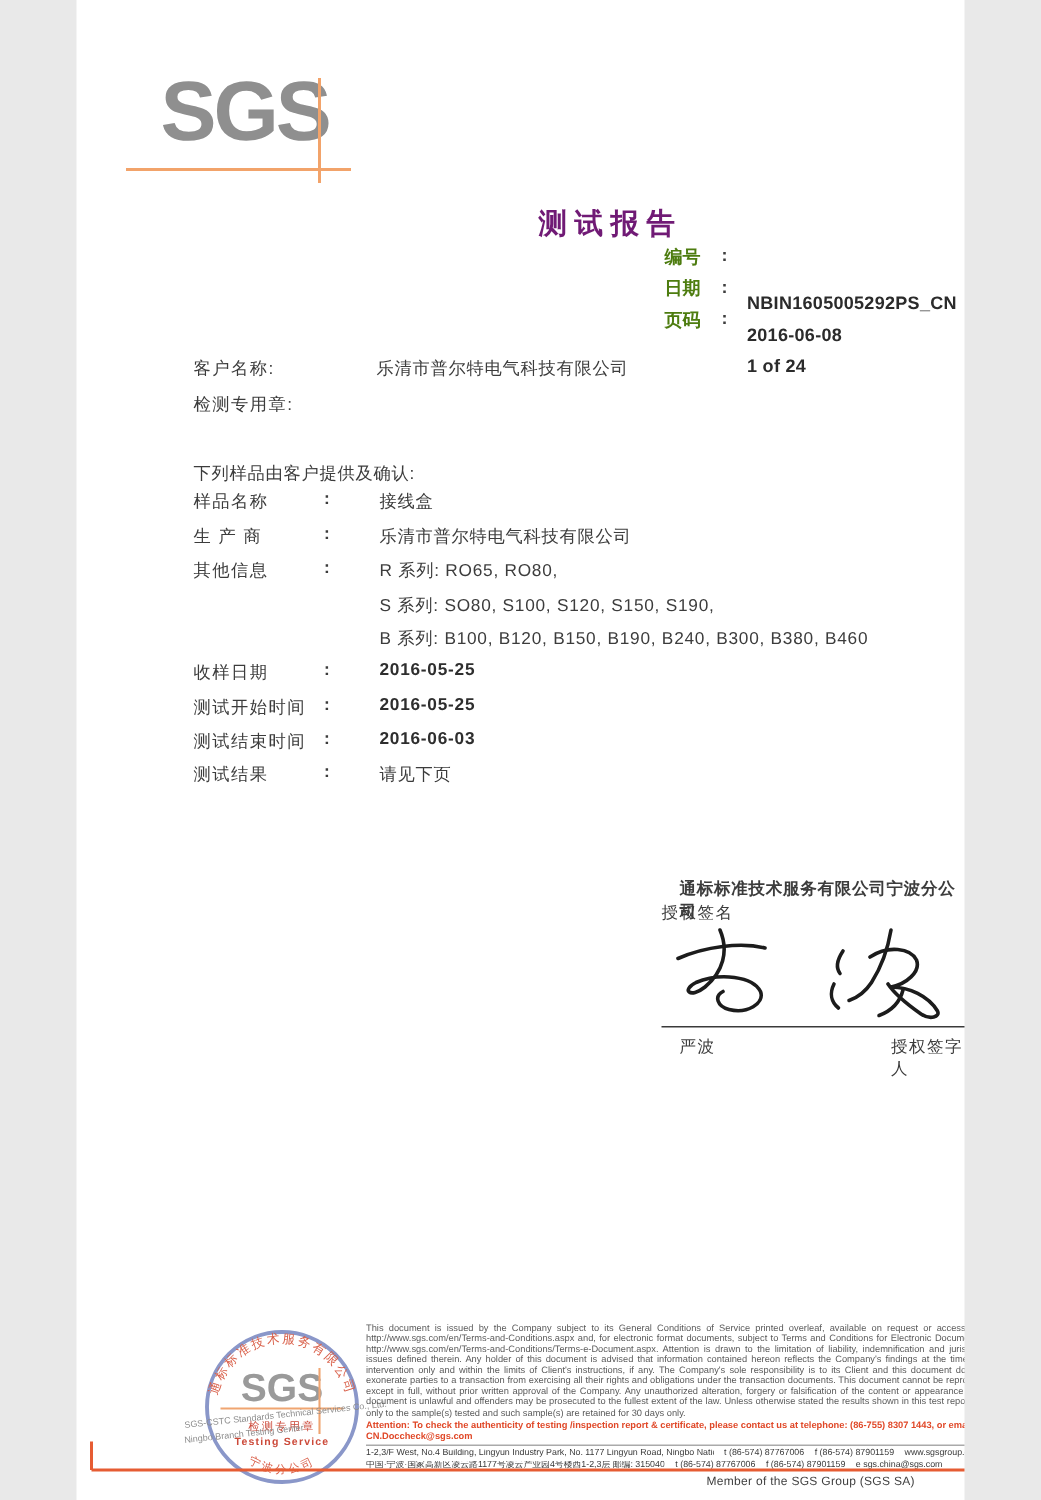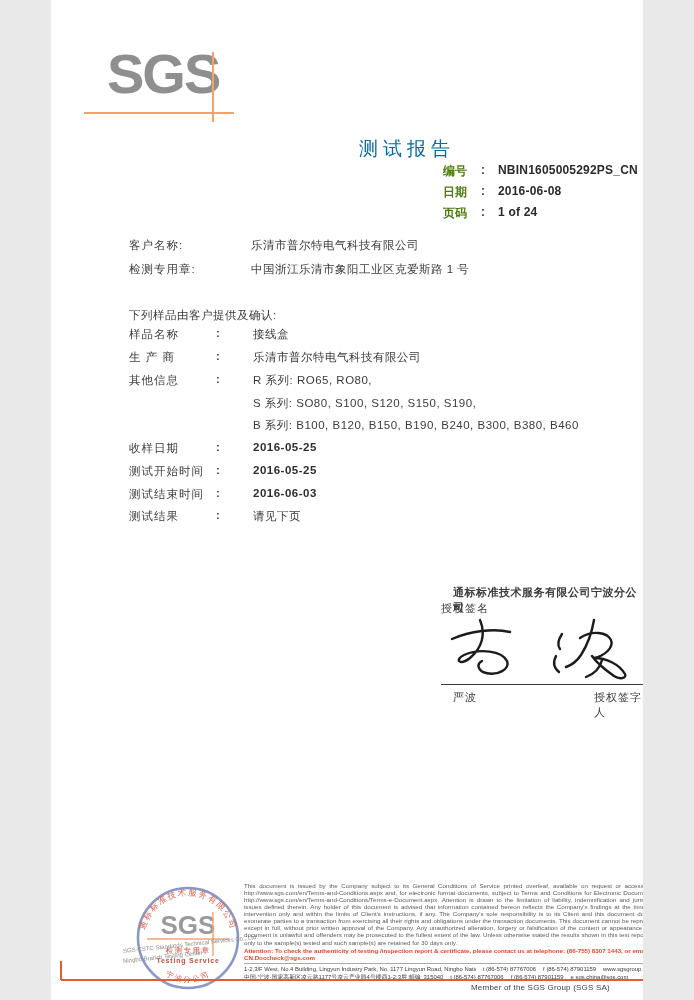--- a/index.html
+++ b/index.html
@@ -6,29 +6,29 @@
   .page{position:relative;width:592px;height:1000px;background:#ffffff;margin:0 auto;
         font-family:"Liberation Sans",sans-serif;color:#3d3d3d;overflow:hidden;}
 
   
   .logo-text{position:absolute;left:56px;top:46px;font-size:56px;font-weight:bold;
              color:#8f8f8f;letter-spacing:-2px;line-height:1;}
   .logo-hline{position:absolute;left:33px;top:112px;width:150px;height:2px;background:#f2a36a;}
   .logo-vline{position:absolute;left:161px;top:52px;width:2px;height:70px;background:#f2a36a;}
 
   
-  .doc-title{position:absolute;left:308px;top:136px;font-size:19px;font-weight:normal;
-             letter-spacing:5px;color:#0369a1;}
+  .doc-title{position:absolute;left:308px;top:136px;font-size:19px;font-weight:bold;
+             letter-spacing:5px;color:#701a75;}
 
   
   .meta{position:absolute;left:392px;top:163px;width:280px;}
   .meta .mrow{position:absolute;left:0;height:16px;width:280px;font-size:12px;}
   .meta .lbl{position:absolute;left:0;font-weight:bold;color:#4d7c0f;}
   .meta .col{position:absolute;left:38px;font-weight:bold;}
-  .meta .val{position:absolute;left:55px;font-weight:bold;color:#2b2b2b;letter-spacing:.2px;}
+  .meta .val{position:absolute;left:55px;font-weight:bold;color:#2b2b2b;letter-spacing:.2px;margin-top:32px;}
 
   
   .row{position:absolute;left:78px;width:590px;height:17px;font-size:11.5px;color:#3c3c3c;}
   .row .lbl{position:absolute;left:0;letter-spacing:1px;}
   .row .col{position:absolute;left:87px;font-weight:bold;}
   .row .val{position:absolute;left:124px;letter-spacing:.5px;}
   .row .val-client{position:absolute;left:122px;letter-spacing:.5px;}
   .row .v-bold{font-weight:bold;color:#2e2e2e;}
   .intro{position:absolute;left:78px;top:308px;font-size:11.5px;color:#3c3c3c;letter-spacing:.5px;}
   .extra-line{position:absolute;left:202px;font-size:11.5px;color:#3c3c3c;letter-spacing:.5px;}
@@ -85,21 +85,20 @@
       <span class="val">1 of 24</span>
     </div>
   </div>
 
   <div class="row" style="top:238px">
     <span class="lbl">客户名称:</span>
     <span class="val-client">乐清市普尔特电气科技有限公司</span>
   </div>
   <div class="row" style="top:262px">
     <span class="lbl">检测专用章:</span>
-    <span class="val-client">中国浙江乐清市象阳工业区克爱斯路 1 号</span>
   </div>
 
   <div class="intro">下列样品由客户提供及确认:</div>
 
   <div class="row" style="top:327px">
     <span class="lbl">样品名称</span>
     <span class="col">:</span>
     <span class="val">接线盒</span>
   </div>
   <div class="row" style="top:350px">

